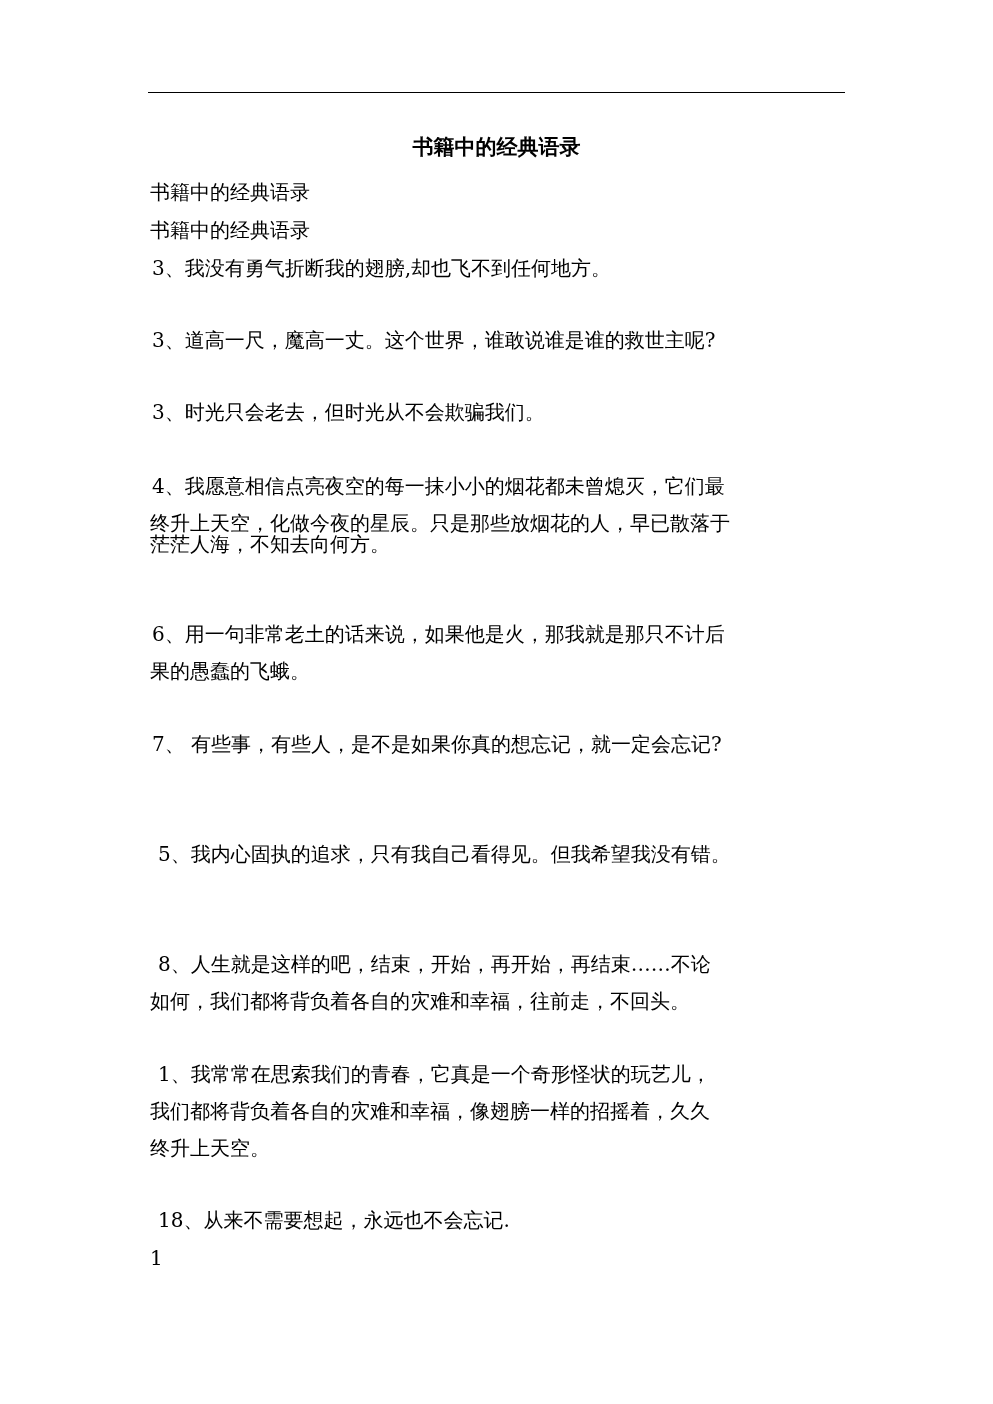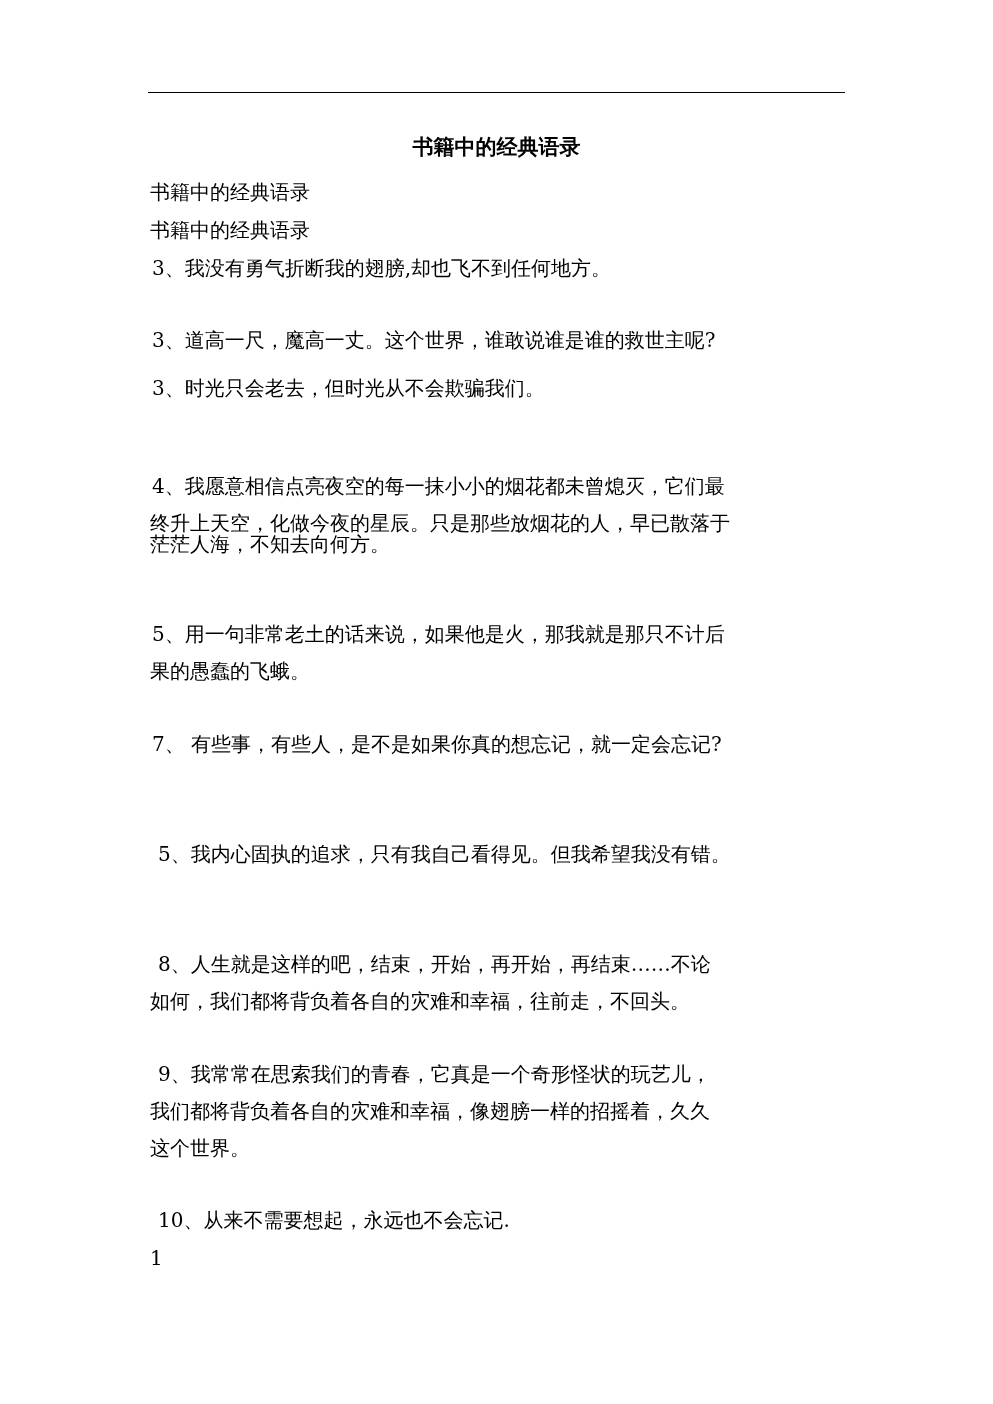--- a/index.html
+++ b/index.html
@@ -16,34 +16,34 @@
 <body>
 
 <div class="header-rule"></div>
 <div class="title">书籍中的经典语录</div>
 
 <div class="line" style="top:180px">书籍中的经典语录</div>
 <div class="line" style="top:218px">书籍中的经典语录</div>
 
 <div class="line" style="top:256px;left:152px">  3、我没有勇气折断我的翅膀,却也飞不到任何地方。</div>
 <div class="line" style="top:328px;left:152px">  3、道高一尺，魔高一丈。这个世界，谁敢说谁是谁的救世主呢?</div>
-<div class="line" style="top:376px;left:152px">  3、时光只会老去，但时光从不会欺骗我们。</div>
+<div class="line" style="top:400px;left:152px">  3、时光只会老去，但时光从不会欺骗我们。</div>
 
 <div class="line" style="top:474px;left:152px">  4、我愿意相信点亮夜空的每一抹小小的烟花都未曾熄灭，它们最</div>
 <div class="line" style="top:511px">终升上天空，化做今夜的星辰。只是那些放烟花的人，早已散落于</div>
 <div class="line" style="top:532px">茫茫人海，不知去向何方。</div>
 
-<div class="line" style="top:622px;left:152px">  5、用一句非常老土的话来说，如果他是火，那我就是那只不计后</div>
+<div class="line" style="top:622px;left:152px">  6、用一句非常老土的话来说，如果他是火，那我就是那只不计后</div>
 <div class="line" style="top:659px">果的愚蠢的飞蛾。</div>
 
 <div class="line" style="top:732px;left:152px">  7、   有些事，有些人，是不是如果你真的想忘记，就一定会忘记?</div>
 <div class="line" style="top:842px;left:158px">   5、我内心固执的追求，只有我自己看得见。但我希望我没有错。</div>
 
 <div class="line" style="top:952px;left:158px">   8、人生就是这样的吧，结束，开始，再开始，再结束……不论</div>
 <div class="line" style="top:989px">如何，我们都将背负着各自的灾难和幸福，往前走，不回头。</div>
 
-<div class="line" style="top:1062px;left:158px">   9、我常常在思索我们的青春，它真是一个奇形怪状的玩艺儿，</div>
+<div class="line" style="top:1062px;left:158px">   1、我常常在思索我们的青春，它真是一个奇形怪状的玩艺儿，</div>
 <div class="line" style="top:1099px">我们都将背负着各自的灾难和幸福，像翅膀一样的招摇着，久久</div>
-<div class="line" style="top:1136px">这个世界。</div>
+<div class="line" style="top:1136px">终升上天空。</div>
 
-<div class="line" style="top:1208px;left:158px">   10、从来不需要想起，永远也不会忘记.</div>
+<div class="line" style="top:1208px;left:158px">   18、从来不需要想起，永远也不会忘记.</div>
 
 <div class="page-number">1</div>
 
 </body></html>

